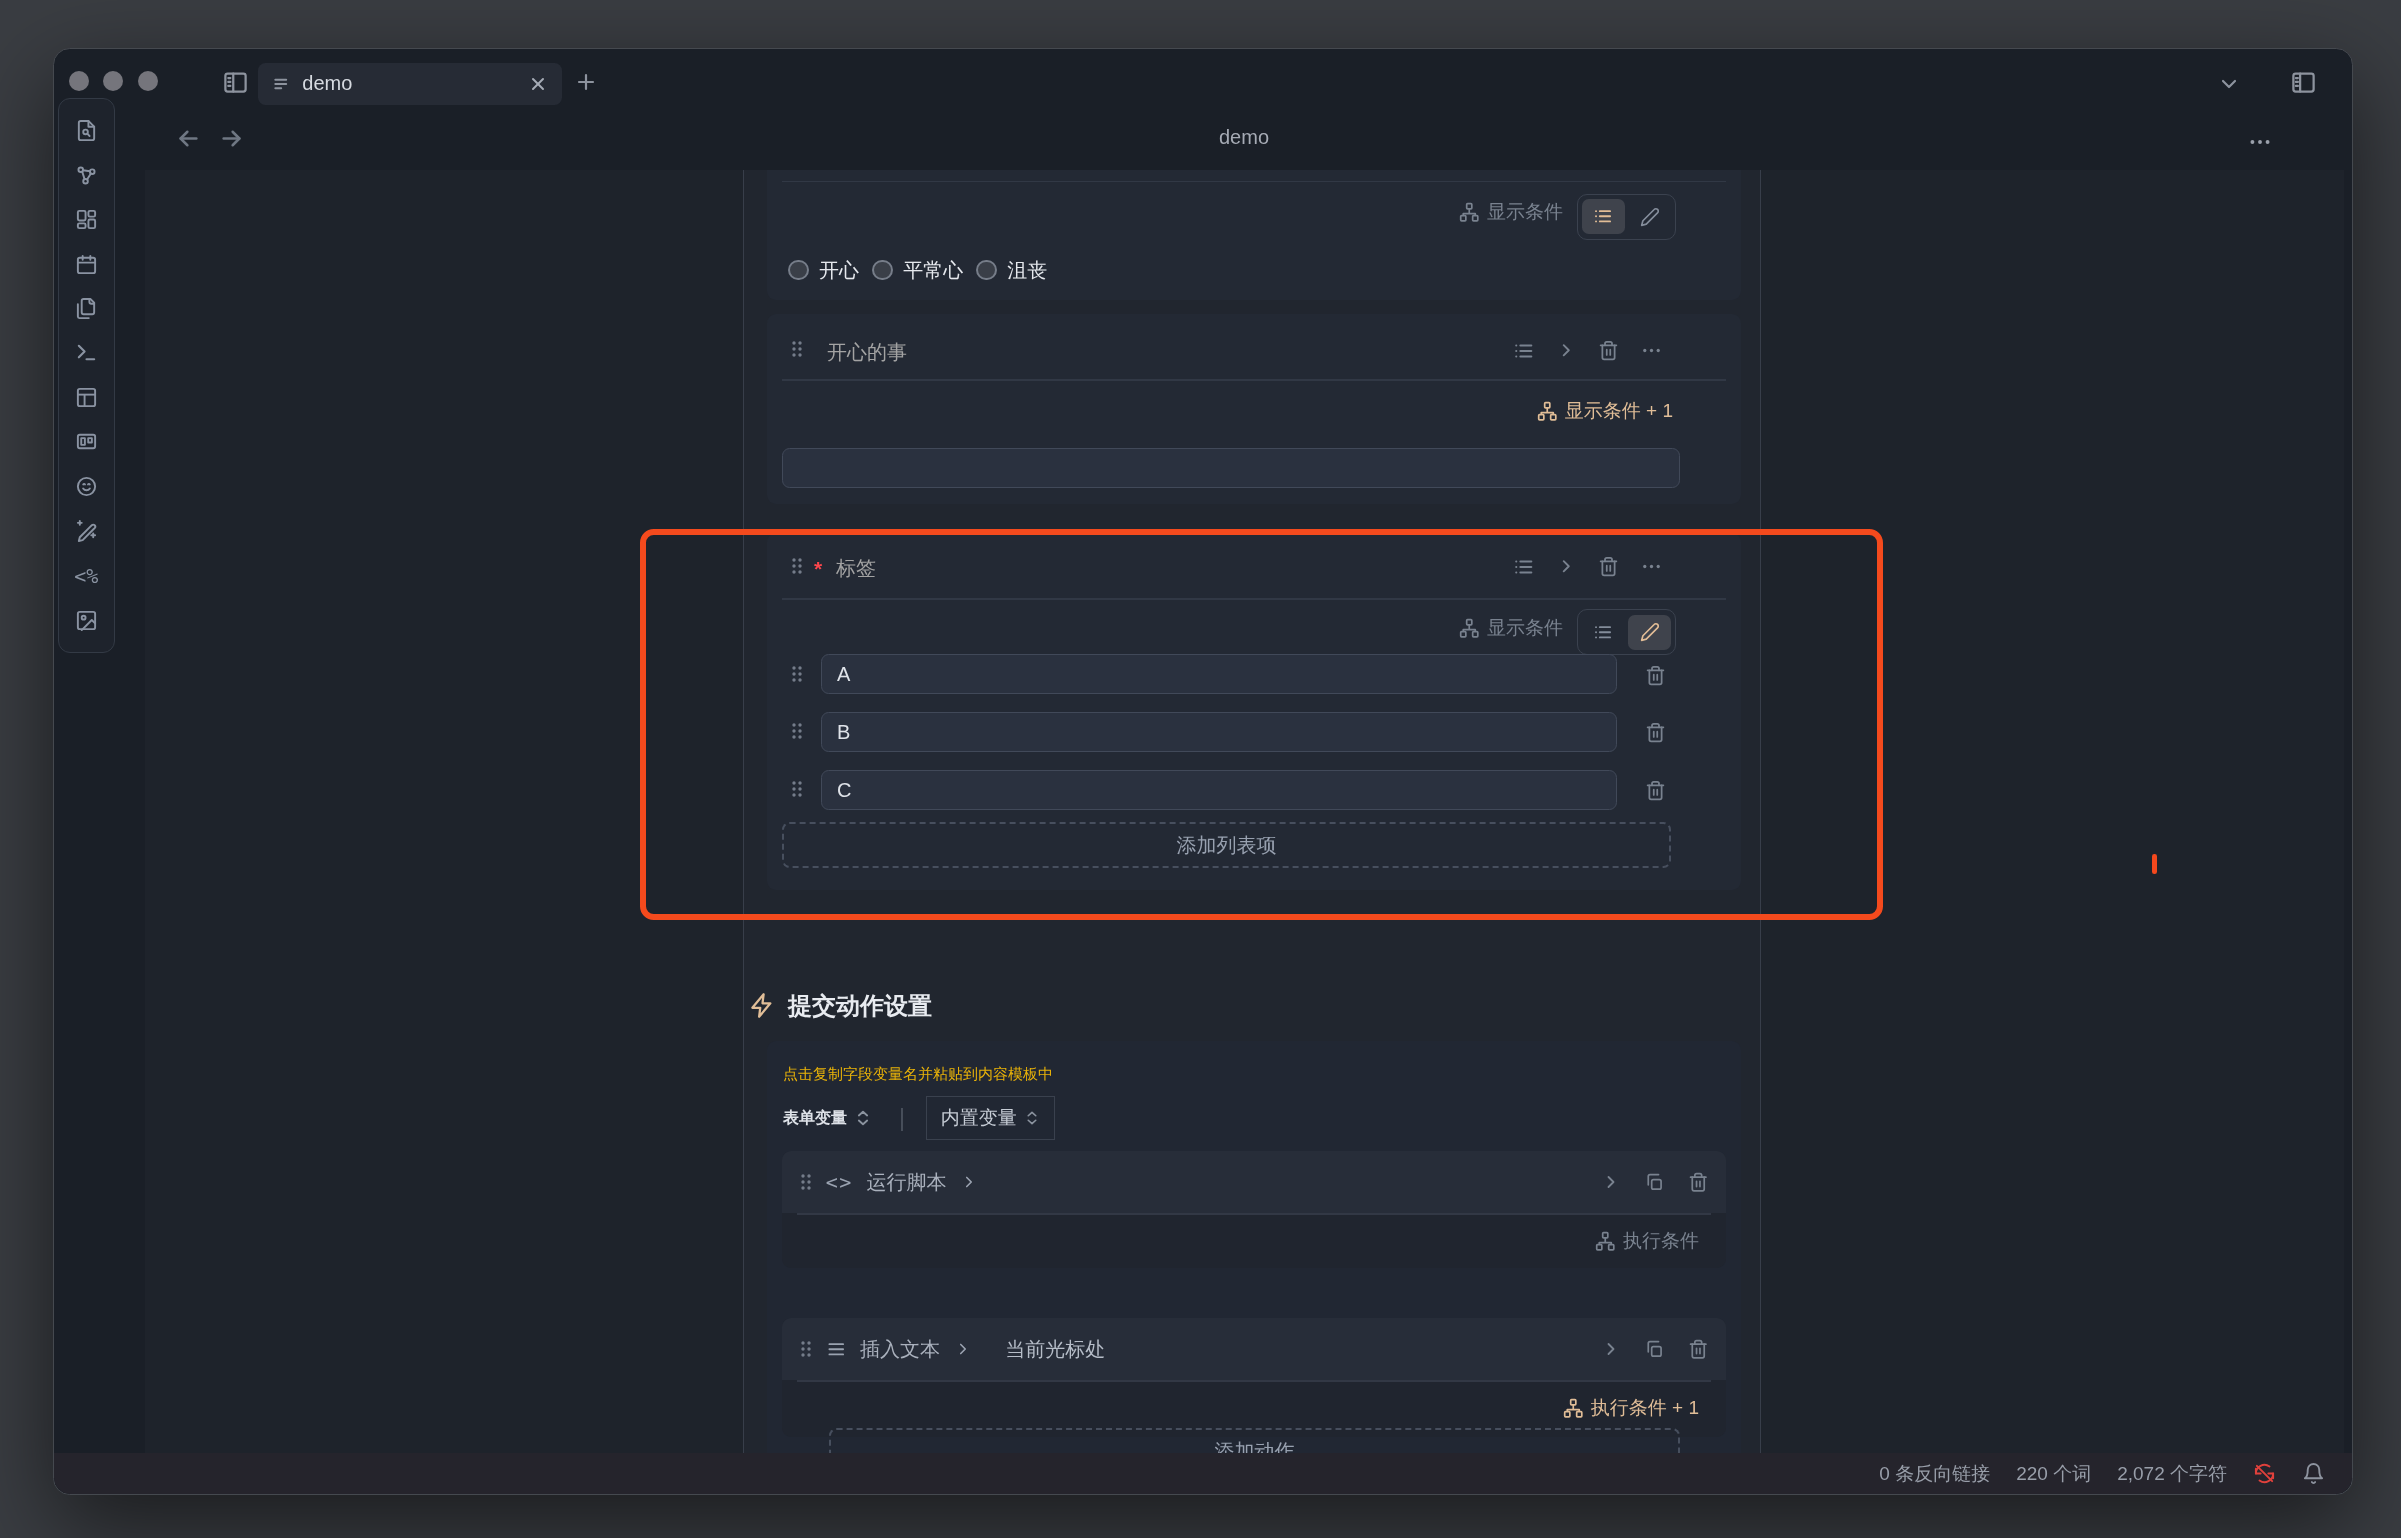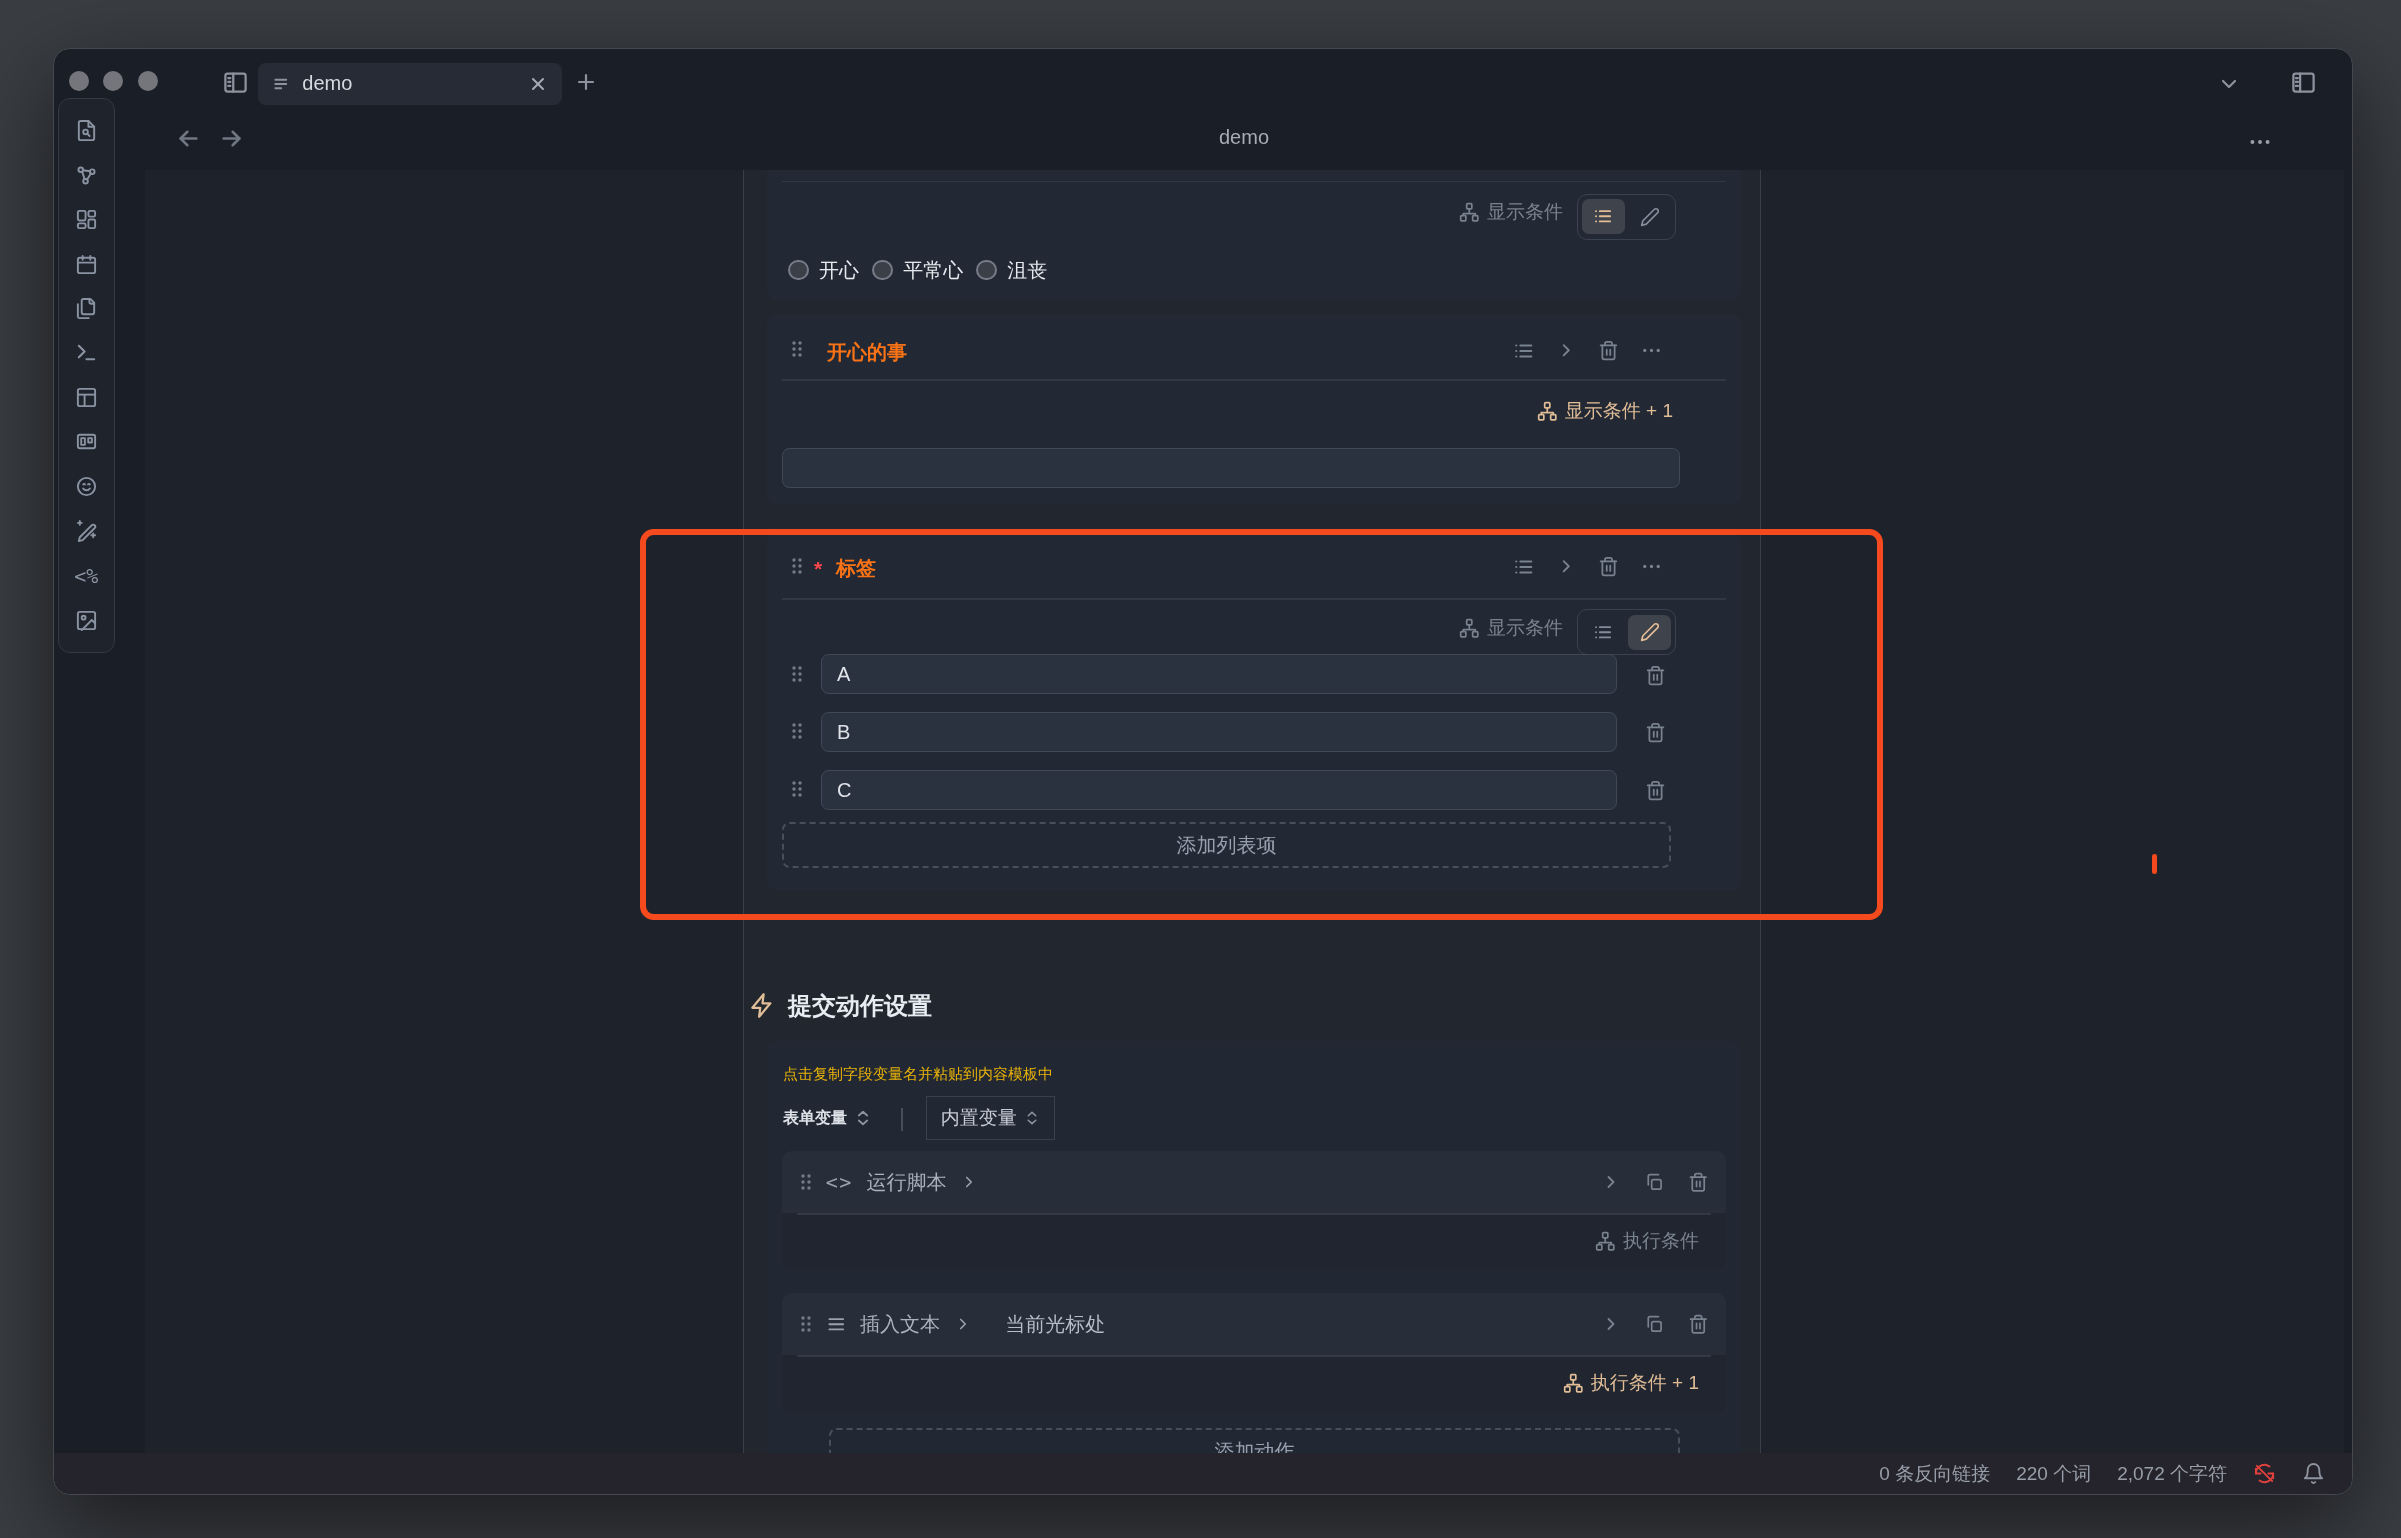--- a/index.html
+++ b/index.html
@@ -50,21 +50,21 @@
   .tseg { width:43px; height:35px; border-radius:6.8px; display:flex; align-items:center; justify-content:center;
           color:#848d9b; cursor:pointer; }
   .tseg.active { background:#3f434c; color:#e2bd96; }
 
   .radio-row { position:absolute; display:flex; align-items:center; gap:13px; }
   .radio-item { display:flex; align-items:center; gap:10.6px; }
   .radio-circle { width:20.5px; height:20.5px; border-radius:50%; border:2.3px solid #767d89; background:#3a3f48; }
   .radio-label { color:#e6e9ee; font-size:20px; }
 
   .row-header { position:absolute; display:flex; align-items:center; gap:13.7px; }
-  .row-title { color:#f97316; font-size:20px; font-weight:700; }
+  .row-title { color:#a3a3a3; font-size:20px; font-weight:400; }
   .req { color:#fb464c; font-size:21px; font-weight:700; }
   .hicons { position:absolute; display:flex; align-items:center; gap:21px; color:#79828f; }
   .hicons .hic { display:flex; cursor:pointer; }
 
   .tinput { position:absolute; background:#2a313f; border:1.5px solid #414959; border-radius:7.6px;
             color:#dfe3e9; font-size:20px; display:flex; align-items:center; padding:0 15px; }
   .drag { position:absolute; display:flex; color:#747c8a; cursor:grab; }
   .trash-btn { position:absolute; color:#79828f; display:flex; cursor:pointer; }
 
   .dashed-btn { position:absolute; border:2.3px dashed #474f5e; border-radius:7.6px;
@@ -631,21 +631,21 @@
                 <rect x="2" y="16" width="6" height="6" rx="1"></rect>
                 <rect x="16" y="16" width="6" height="6" rx="1"></rect>
               <path d="M5 16v-2.5h14V16"></path>
                 <path d="M12 13.5V8"></path>
             </svg>
             <span>执行条件</span>
           </div>
         </div>
       </div>
 
-      <div class="action-card" style="top:1123px; height:119px;text-align:center;">
+      <div class="action-card" style="top:1148px; height:119px;text-align:center;">
         <div class="action-head">
           <span class="drag" style="position:static;">
             <svg width="12" height="18" viewBox="0 0 12 18" fill="currentColor">
                 <circle cx="3" cy="3" r="1.7"></circle>
                 <circle cx="9" cy="3" r="1.7"></circle>
                 <circle cx="3" cy="9" r="1.7"></circle>
                 <circle cx="9" cy="9" r="1.7"></circle>
                 <circle cx="3" cy="15" r="1.7"></circle>
                 <circle cx="9" cy="15" r="1.7"></circle>
               </svg>

